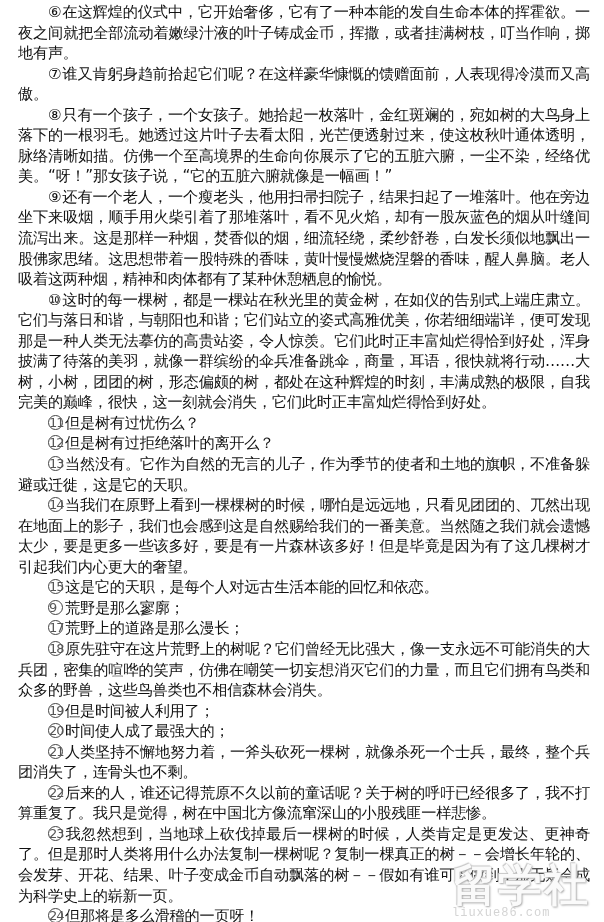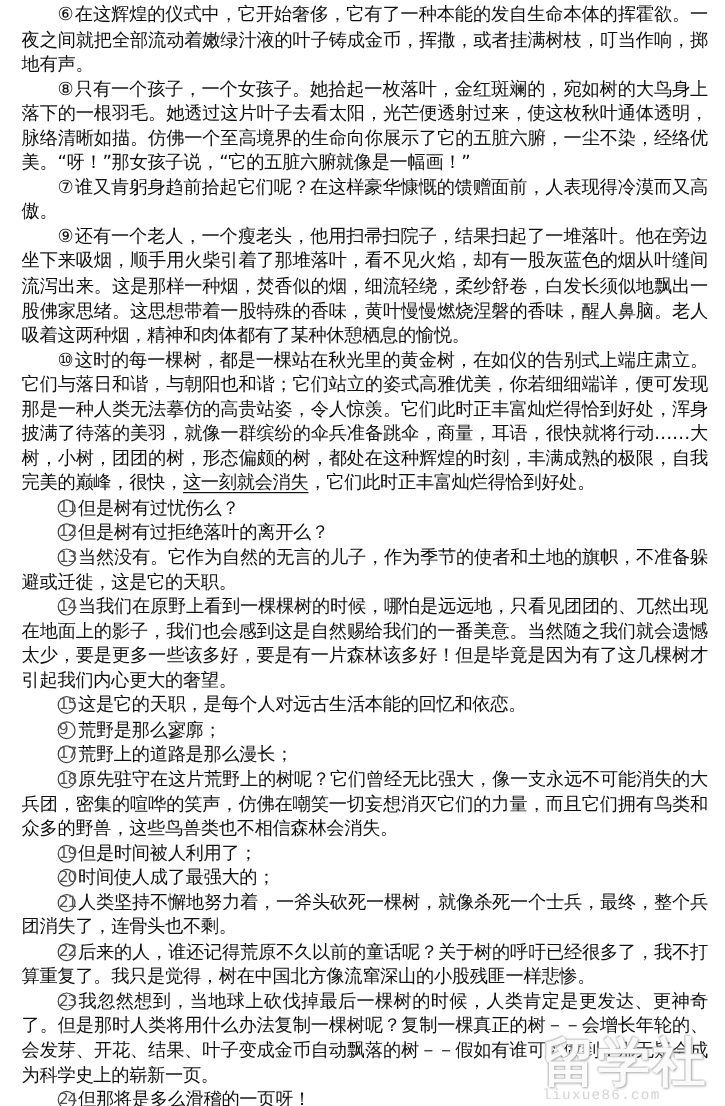--- a/index.html
+++ b/index.html
@@ -15,42 +15,42 @@
     font-size: 15.2px; line-height: 20.55px;
     letter-spacing: -0.25px;
   }
   .para { margin: 0; text-indent: 30px; text-align: justify; text-align-last: left; }
   .num { font-size: 15px; margin-right: 1px; }
   .num.small {
     display: inline-block; width: 13px; height: 13px; border: 1px solid #444; border-radius: 50%;
     font-size: 13px; line-height: 13px; text-align: center; text-indent: 0; vertical-align: 1px;
     letter-spacing: -1px; color: #555; margin-right: 2px;
   }
-  .ul { text-decoration: underline; text-underline-offset: 3px; }
+  .ul { text-underline-offset: 3px; }
   .watermark {
     position: absolute; left: 452px; top: 856px; width: 150px; height: 58px;
     pointer-events: none;
   }
   .wm-text {
     position: absolute; left: 0; top: 0; font-size: 44px; font-weight: bold; letter-spacing: 2px;
     color: rgba(255,255,255,0.92); font-family: "DejaVu Sans", sans-serif;
     text-shadow: 0 0 1px #bbb, 1px 1px 2px #aaa, -1px -1px 1px #ccc;
   }
   .wm-url {
     position: absolute; left: 0; top: 50px; font-size: 12px; color: rgba(170,170,170,0.5);
     letter-spacing: 1px; font-family: Liberation Mono, monospace;
   }
 </style>
 </head>
 <body>
 
 <div class="doc">
   <p class="para"><span class="num">⑥</span><span>在这辉煌的仪式中，它开始奢侈，它有了一种本能的发自生命本体的挥霍欲。一夜之间就把全部流动着嫩绿汁液的叶子铸成金币，挥撒，或者挂满树枝，叮当作响，掷地有声。</span></p>
+  <p class="para"><span class="num">⑦</span><span>谁又肯躬身趋前拾起它们呢？在这样豪华慷慨的馈赠面前，人表现得冷漠而又高傲。</span></p>
   <p class="para"><span class="num">⑧</span><span>只有一个孩子，一个女孩子。她拾起一枚落叶，金红斑斓的，宛如树的大鸟身上落下的一根羽毛。她透过这片叶子去看太阳，光芒便透射过来，使这枚秋叶通体透明，脉络清晰如描。仿佛一个至高境界的生命向你展示了它的五脏六腑，一尘不染，经络优美。“呀！”那女孩子说，“它的五脏六腑就像是一幅画！”</span></p>
-  <p class="para"><span class="num">⑦</span><span>谁又肯躬身趋前拾起它们呢？在这样豪华慷慨的馈赠面前，人表现得冷漠而又高傲。</span></p>
   <p class="para"><span class="num">⑨</span><span>还有一个老人，一个瘦老头，他用扫帚扫院子，结果扫起了一堆落叶。他在旁边坐下来吸烟，顺手用火柴引着了那堆落叶，看不见火焰，却有一股灰蓝色的烟从叶缝间流泻出来。这是那样一种烟，焚香似的烟，细流轻绕，柔纱舒卷，白发长须似地飘出一股佛家思绪。这思想带着一股特殊的香味，黄叶慢慢燃烧涅磐的香味，醒人鼻脑。老人吸着这两种烟，精神和肉体都有了某种休憩栖息的愉悦。</span></p>
   <p class="para"><span class="num">⑩</span><span>这时的每一棵树，都是一棵站在秋光里的黄金树，在如仪的告别式上端庄肃立。它们与落日和谐，与朝阳也和谐；它们站立的姿式高雅优美，你若细细端详，便可发现那是一种人类无法摹仿的高贵站姿，令人惊羡。它们此时正丰富灿烂得恰到好处，浑身披满了待落的美羽，就像一群缤纷的伞兵准备跳伞，商量，耳语，很快就将行动……大树，小树，团团的树，形态偏颇的树，都处在这种辉煌的时刻，丰满成熟的极限，自我完美的巅峰，很快，</span><span class="ul">这一刻就会消失</span><span>，它们此时正丰富灿烂得恰到好处。</span></p>
   <p class="para"><span class="num small">11</span><span>但是树有过忧伤么？</span></p>
   <p class="para"><span class="num small">12</span><span>但是树有过拒绝落叶的离开么？</span></p>
   <p class="para"><span class="num small">13</span><span>当然没有。它作为自然的无言的儿子，作为季节的使者和土地的旗帜，不准备躲避或迁徙，这是它的天职。</span></p>
   <p class="para"><span class="num small">14</span><span>当我们在原野上看到一棵棵树的时候，哪怕是远远地，只看见团团的、兀然出现在地面上的影子，我们也会感到这是自然赐给我们的一番美意。当然随之我们就会遗憾太少，要是更多一些该多好，要是有一片森林该多好！但是毕竟是因为有了这几棵树才引起我们内心更大的奢望。</span></p>
   <p class="para"><span class="num small">15</span><span>这是它的天职，是每个人对远古生活本能的回忆和依恋。</span></p>
   <p class="para"><span class="num small">9</span><span>荒野是那么寥廓；</span></p>
   <p class="para"><span class="num small">17</span><span>荒野上的道路是那么漫长；</span></p>
   <p class="para"><span class="num small">18</span><span>原先驻守在这片荒野上的树呢？它们曾经无比强大，像一支永远不可能消失的大兵团，密集的喧哗的笑声，仿佛在嘲笑一切妄想消灭它们的力量，而且它们拥有鸟类和众多的野兽，这些鸟兽类也不相信森林会消失。</span></p>

